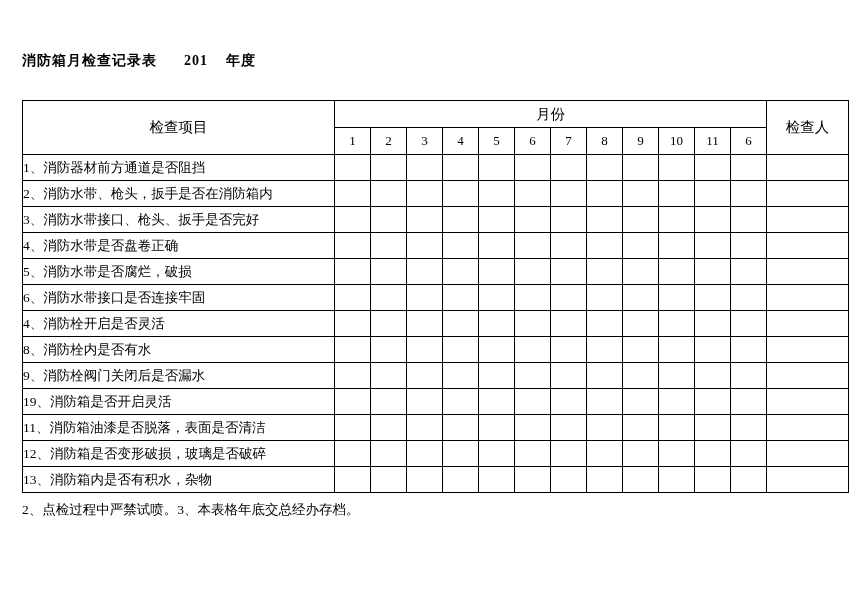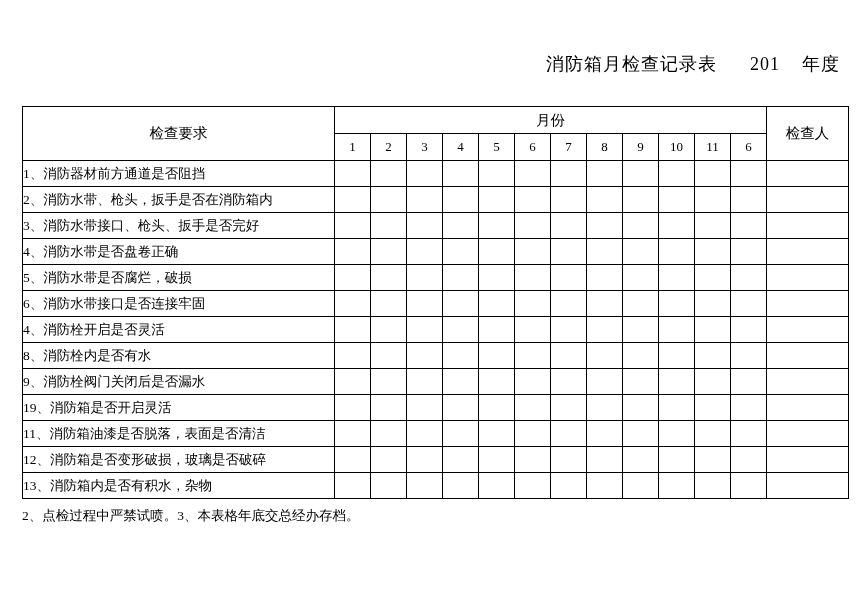--- a/index.html
+++ b/index.html
@@ -16,23 +16,23 @@
   }
   .page {
     position: relative;
     width: 862px;
     height: 592px;
     box-sizing: border-box;
     padding: 0 22px;
   }
   .doc-title {
     margin-top: 52px;
-    text-align: right;
-    font-size: 18px;
-    font-weight: normal;
+    text-align: left;
+    font-size: 14px;
+    font-weight: bold;
     letter-spacing: 1px;
     white-space: pre;
   }
   table.sheet {
     margin-top: 30px;
     width: 818px;
     border-collapse: collapse;
     table-layout: fixed;
     font-size: 13.5px;
   }
@@ -106,21 +106,21 @@
       <col style="width:36px">
         <col style="width:36px">
         <col style="width:36px">
       <col style="width:36px">
         <col style="width:36px">
         <col style="width:36px">
       <col style="width:82px">
     </colgroup>
     <thead>
       <tr>
-        <td class="hdr-item" rowspan="2">检查要求</td>
+        <td class="hdr-item" rowspan="2">检查项目</td>
         <td class="hdr-month" colspan="12">月份</td>
         <td class="hdr-checker" rowspan="2">检查人</td>
       </tr>
       <tr>
         <td class="mcell">1</td>
         <td class="mcell">2</td>
         <td class="mcell">3</td>
         <td class="mcell">4</td>
         <td class="mcell">5</td>
         <td class="mcell">6</td>

